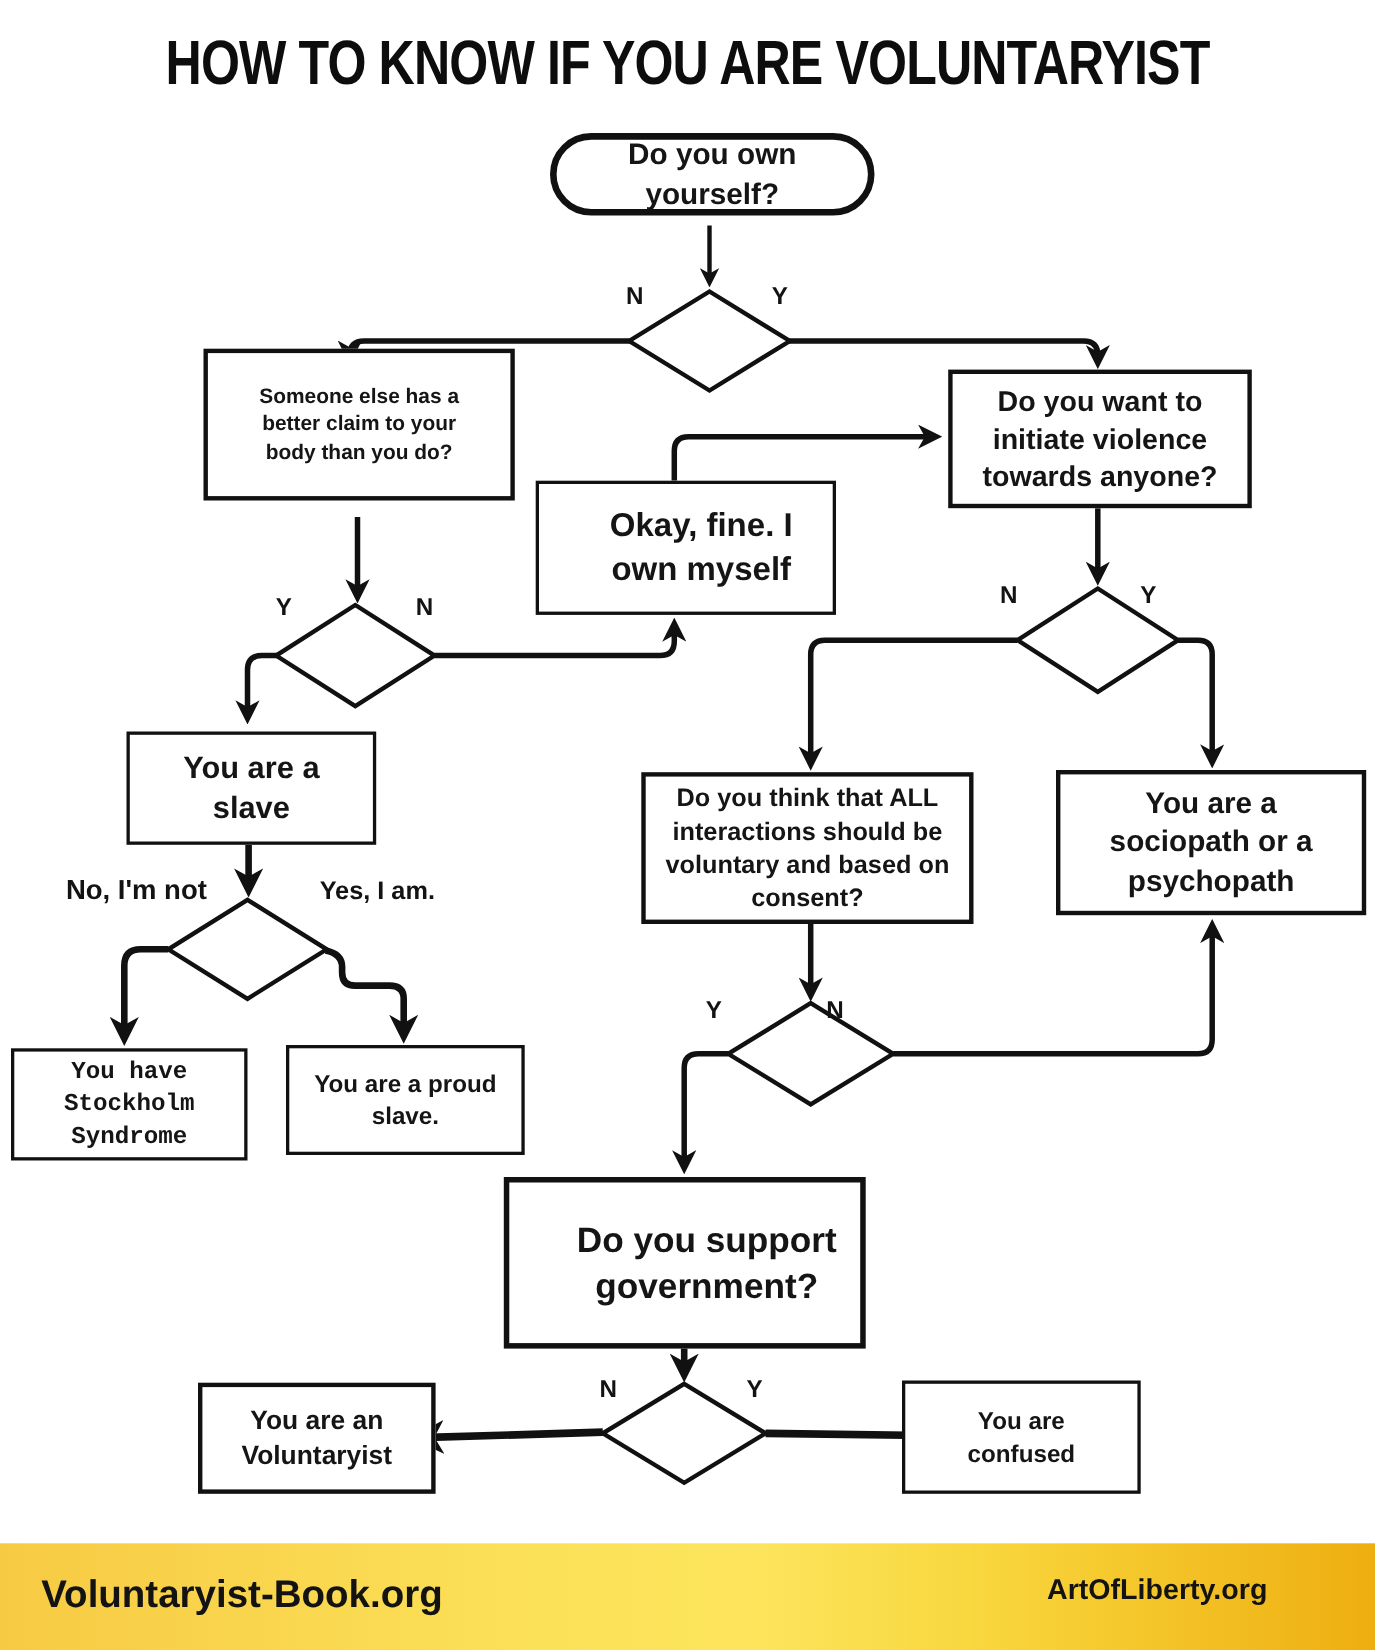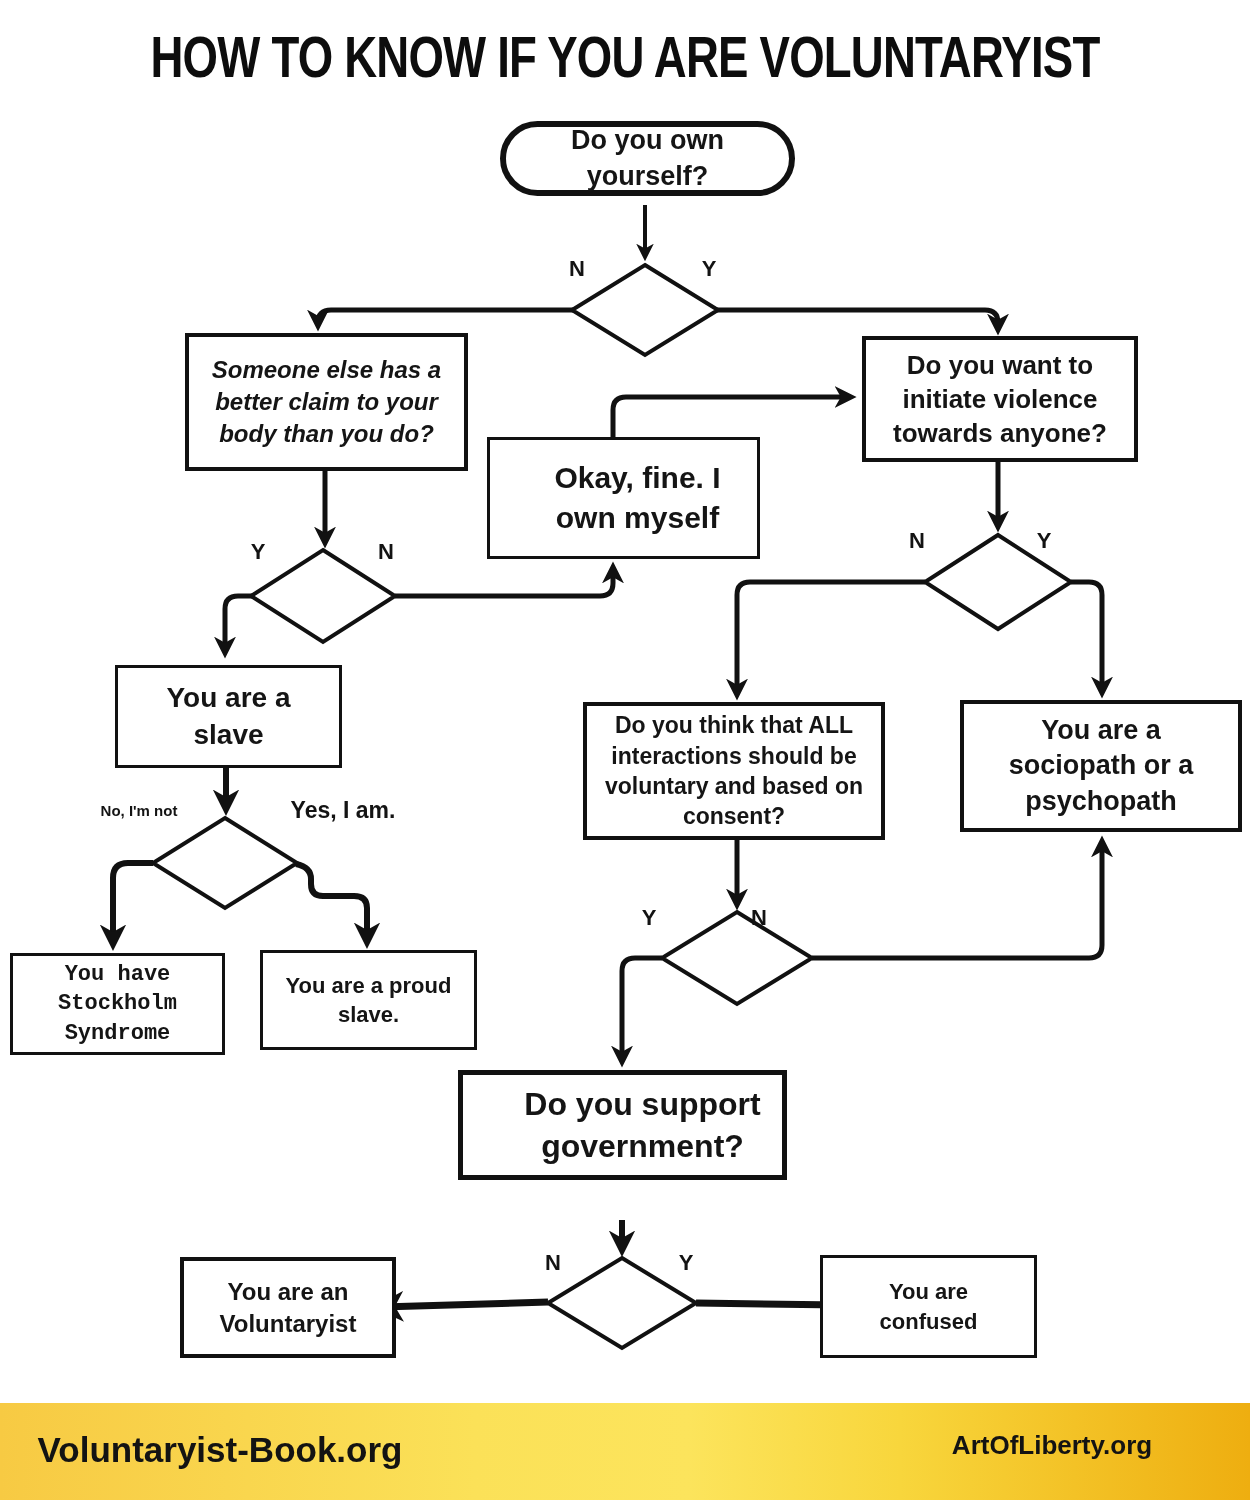--- a/index.html
+++ b/index.html
@@ -91,21 +91,21 @@
     <polygon points="225,818 297,863 225,908 153,863"></polygon>
     <polygon points="998,535 1071,582 998,629 925,582"></polygon>
     <polygon points="737,912 812,958 737,1004 662,958"></polygon>
     <polygon points="622,1258 696,1303 622,1348 548,1303"></polygon>
   </g>
 </svg>
 
 <div class="node" style="left:500px;top:97px;width:295px;height:75px;border-width:6px;border-radius:46px;font-size:27px;margin-top:24px;">Do you own
 yourself?</div>
 
-<div class="node" style="left:185px;top:333px;width:283px;height:138px;font-size:24px;font-style:italic;">Someone else has a
+<div class="node" style="left:185px;top:317px;width:283px;height:138px;font-size:19px;">Someone else has a
 better claim to your
 body than you do?</div>
 
 <div class="node" style="left:862px;top:336px;width:276px;height:126px;font-size:26px;">Do you want to
 initiate violence
 towards anyone?</div>
 
 <div class="node" style="left:487px;top:437px;width:273px;height:122px;border-width:3px;font-size:30px;padding-left:28px;">Okay, fine. I
 own myself</div>
 
@@ -121,34 +121,34 @@
 
 <div class="node" style="left:583px;top:702px;width:302px;height:138px;font-size:23px;">Do you think that ALL
 interactions should be
 voluntary and based on
 consent?</div>
 
 <div class="node" style="left:960px;top:700px;width:282px;height:132px;font-size:27px;">You are a
 sociopath or a
 psychopath</div>
 
-<div class="node" style="left:458px;top:1070px;width:329px;height:110px;border-width:5px;font-size:32px;padding-left:40px;">Do you support
+<div class="node" style="left:458px;top:1070px;width:329px;height:156px;border-width:5px;font-size:32px;padding-left:40px;">Do you support
 government?</div>
 
 <div class="node" style="left:152px;top:1257px;width:216px;height:101px;font-size:24px;margin-left:28px;">You are an
 Voluntaryist</div>
 
 <div class="node" style="left:820px;top:1255px;width:217px;height:103px;border-width:3px;font-size:22px;">You are
 confused</div>
 
 <div class="edge-label" style="left:577px;top:269px;">N</div>
 <div class="edge-label" style="left:709px;top:269px;">Y</div>
 <div class="edge-label" style="left:258px;top:552px;">Y</div>
 <div class="edge-label" style="left:386px;top:552px;">N</div>
-<div class="edge-label" style="left:139px;top:810px;font-size:15px;">No, I'm not</div>
+<div class="edge-label" style="left:124px;top:810px;font-size:25px;">No, I'm not</div>
 <div class="edge-label" style="left:343px;top:810px;font-size:23px;">Yes, I am.</div>
 <div class="edge-label" style="left:917px;top:541px;">N</div>
 <div class="edge-label" style="left:1044px;top:541px;">Y</div>
 <div class="edge-label" style="left:649px;top:918px;">Y</div>
 <div class="edge-label" style="left:759px;top:918px;">N</div>
 <div class="edge-label" style="left:553px;top:1263px;">N</div>
 <div class="edge-label" style="left:686px;top:1263px;">Y</div>
 
 <div class="footer">
   <span style="left:220px;">Voluntaryist-Book.org</span>

